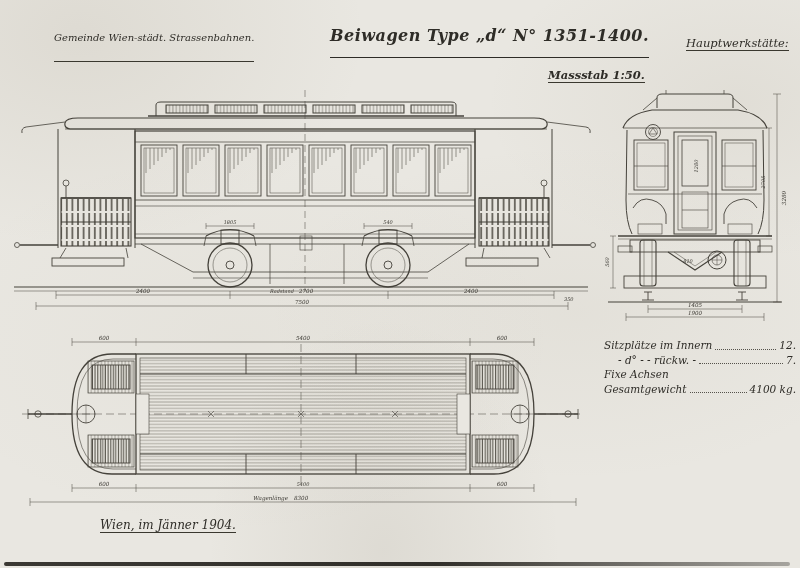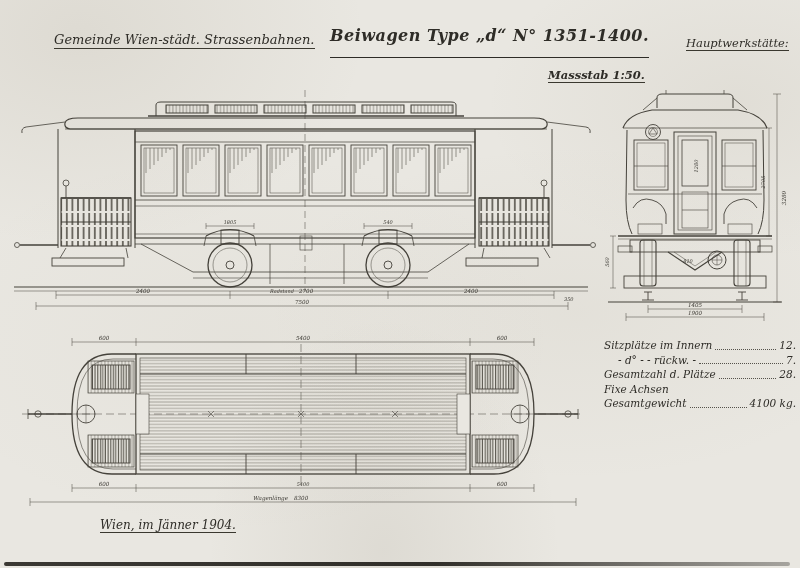--- a/index.html
+++ b/index.html
@@ -5,21 +5,21 @@
   html,body{margin:0;padding:0;}
   body{width:800px;height:568px;background:#d6d4cf;font-family:"DejaVu Serif",serif;position:relative;}
   .paper{position:absolute;inset:0;background:#e9e7e1;overflow:hidden;
     background-image:
       radial-gradient(ellipse at 10% 6%, rgba(139,128,105,.12), transparent 28%),
       radial-gradient(ellipse at 92% 18%, rgba(139,128,105,.09), transparent 24%),
       radial-gradient(ellipse at 48% 97%, rgba(120,110,90,.10), transparent 30%),
       radial-gradient(ellipse at 72% 55%, rgba(150,140,118,.07), transparent 38%),
       radial-gradient(ellipse at 30% 60%, rgba(150,140,118,.05), transparent 40%);}
   .hw{font-style:italic;color:#2e2c27;position:absolute;white-space:nowrap;}
-  .org{left:54px;top:32px;font-size:13px;border-bottom:1.2px solid #3a382f;padding-bottom:1px;}
+  .org{left:54px;top:32px;font-size:10px;border-bottom:1.2px solid #3a382f;padding-bottom:18px;}
   .title{left:330px;top:26px;font-size:16px;font-weight:bold;letter-spacing:.5px;border-bottom:1.6px solid #2e2c27;padding-bottom:12px;}
   .workshop{left:686px;top:36px;font-size:11.5px;border-bottom:1.2px solid #3a382f;}
   .scale{left:548px;top:68px;font-size:11.5px;font-weight:bold;border-bottom:1.2px solid #3a382f;}
   .date{left:100px;top:518px;font-size:12px;border-bottom:1px solid #3a382f;}
   svg{position:absolute;overflow:visible;}
   .side-view{left:8px;top:86px;}
   .end-view{left:600px;top:82px;}
   .plan-view{left:8px;top:330px;}
   .spec{position:absolute;left:604px;top:340px;width:192px;font-style:italic;font-size:10.5px;color:#2e2c27;line-height:1.1;}
   .spec-row{display:flex;align-items:flex-end;margin-bottom:3px;}
@@ -420,25 +420,20 @@
       <span class="lbl">Sitzplätze im Innern</span>
       <span class="lead"></span>
       <span class="val">12.</span>
     </div>
     <div class="spec-row indent">
       <span class="lbl">- d° -   - rückw. -</span>
       <span class="lead"></span>
       <span class="val">7.</span>
     </div>
     <div class="spec-row">
-      <span class="lbl">Gesamtzahl d. Plätze</span>
-      <span class="lead"></span>
-      <span class="val">28.</span>
-    </div>
-    <div class="spec-row">
       <span class="lbl">Fixe Achsen</span>
     </div>
     <div class="spec-row">
       <span class="lbl">Gesamtgewicht</span>
       <span class="lead"></span>
       <span class="val">4100 kg.</span>
     </div>
   </div>
 
   <div class="hw date">Wien, im Jänner 1904.</div>

